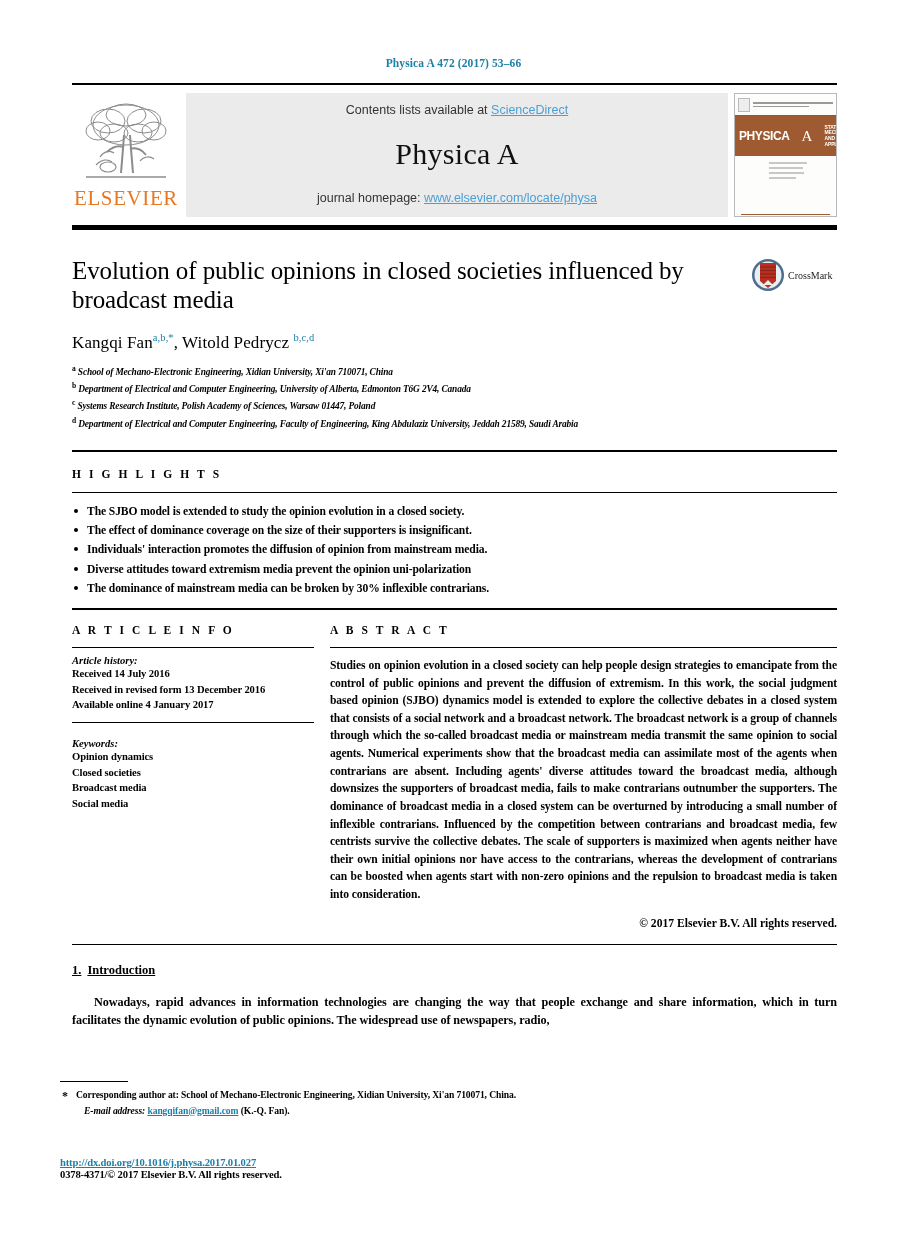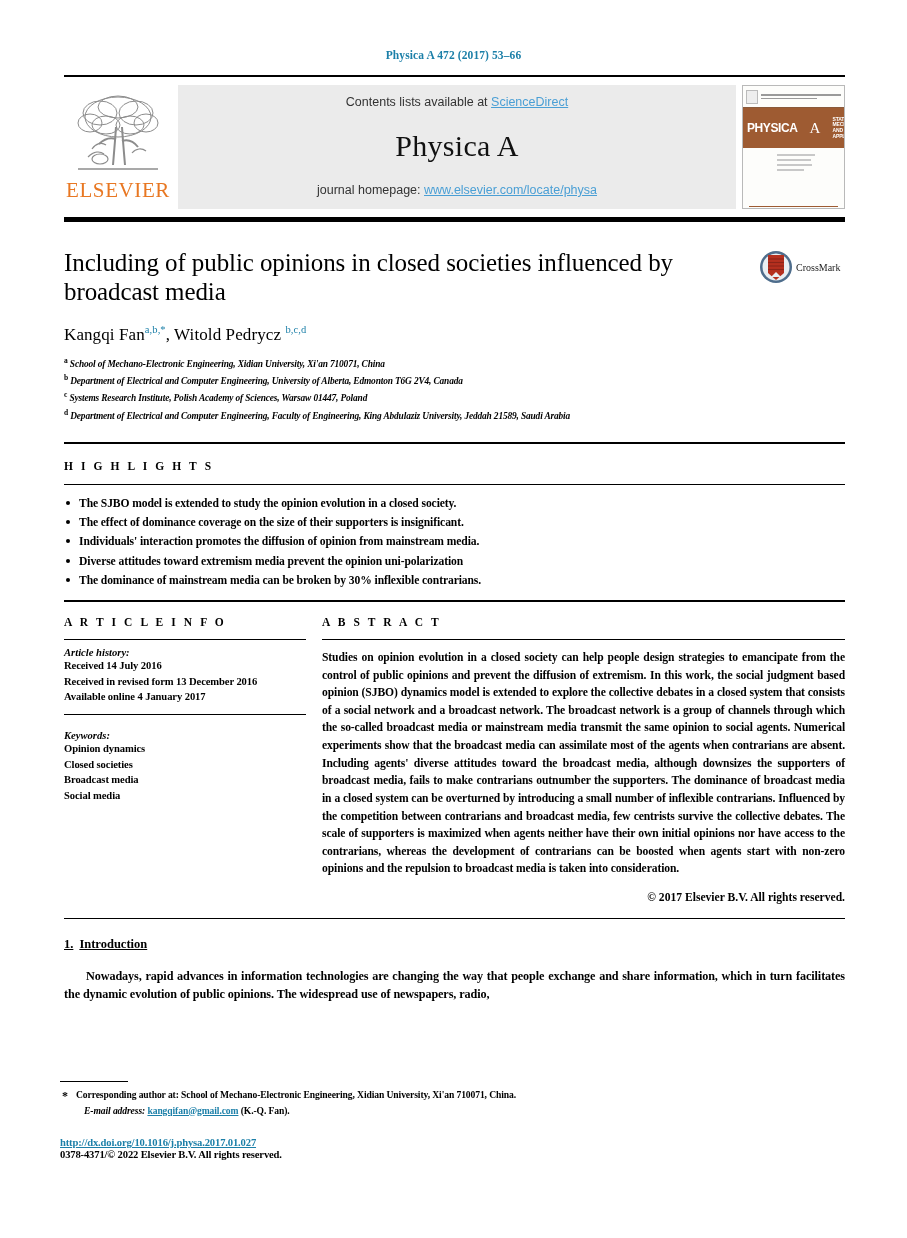--- a/index.html
+++ b/index.html
@@ -12,21 +12,21 @@
     width: 907px;
     height: 1238px;
     font-family: "Liberation Serif", serif;
     color: #000;
     position: relative;
     overflow: hidden;
   }
   .page {
     width: 907px;
     height: 1196px;
-    padding: 4px;
+    padding: 12px;
     position: relative;
   }
 
   
   .running-head {
     text-align: center;
     color: #1b7fa8;
     font-family: "Liberation Serif", serif;
     font-weight: bold;
     font-size: 11.5px;
@@ -332,21 +332,21 @@
   }
   .foot-line .star {
     position: absolute; left: 2px; top: 0px;
     font-size: 12px;
   }
   .foot-line .ital { font-style: italic; }
   .mail-link { color: #1b7fa8; }
   .doi-block {
     position: absolute;
     left: 60px;
-    bottom: 36px;
+    bottom: 16px;
   }
   .doi-link {
     font-family: "Liberation Serif", serif;
     font-weight: bold;
     font-size: 10.6px;
     color: #1b7fa8;
     letter-spacing: -0.15px;
     display: block;
   }
   .issn-line {
@@ -430,21 +430,21 @@
         <div class="cover-rule"></div>
 
       </div>
 
     </div>
   </div>
   <div class="banner-bottom-rule"></div>
 
   <div class="title-block">
     <div class="title-text">
-      <h1 class="paper-title">Including of public opinions in closed societies influenced by broadcast media</h1>
+      <h1 class="paper-title">Evolution of public opinions in closed societies influenced by broadcast media</h1>
     </div>
     <div class="crossmark">
       <svg width="34" height="34" viewBox="0 0 34 34">
         <circle cx="17" cy="17" r="16" fill="#4e6d8c"></circle>
         <circle cx="17" cy="17" r="13.5" fill="#e9eef2"></circle>
         <path d="M9 5 h16 v18 l-8 7 l-8 -7 z" fill="#b5301f"></path>
         <g stroke="#8c2418" stroke-width="1.1">
           <line x1="9" y1="9" x2="25" y2="9"></line>
           <line x1="9" y1="12.5" x2="25" y2="12.5"></line>
           <line x1="9" y1="16" x2="25" y2="16"></line>
@@ -522,16 +522,16 @@
     </div>
     <div class="foot-line" style="padding-left:24px">
       <span class="ital">E-mail address:</span>
       <a class="mail-link" href="#">kangqifan@gmail.com</a>
       <span>(K.-Q. Fan).</span>
     </div>
   </div>
 
   <div class="doi-block">
     <a class="doi-link" href="#">http://dx.doi.org/10.1016/j.physa.2017.01.027</a>
-    <div class="issn-line">0378-4371/© 2022 Elsevier B.V. All rights reserved.</div>
+    <div class="issn-line">0378-4371/© 2017 Elsevier B.V. All rights reserved.</div>
   </div>
 
 </div>
 
 </body></html>

